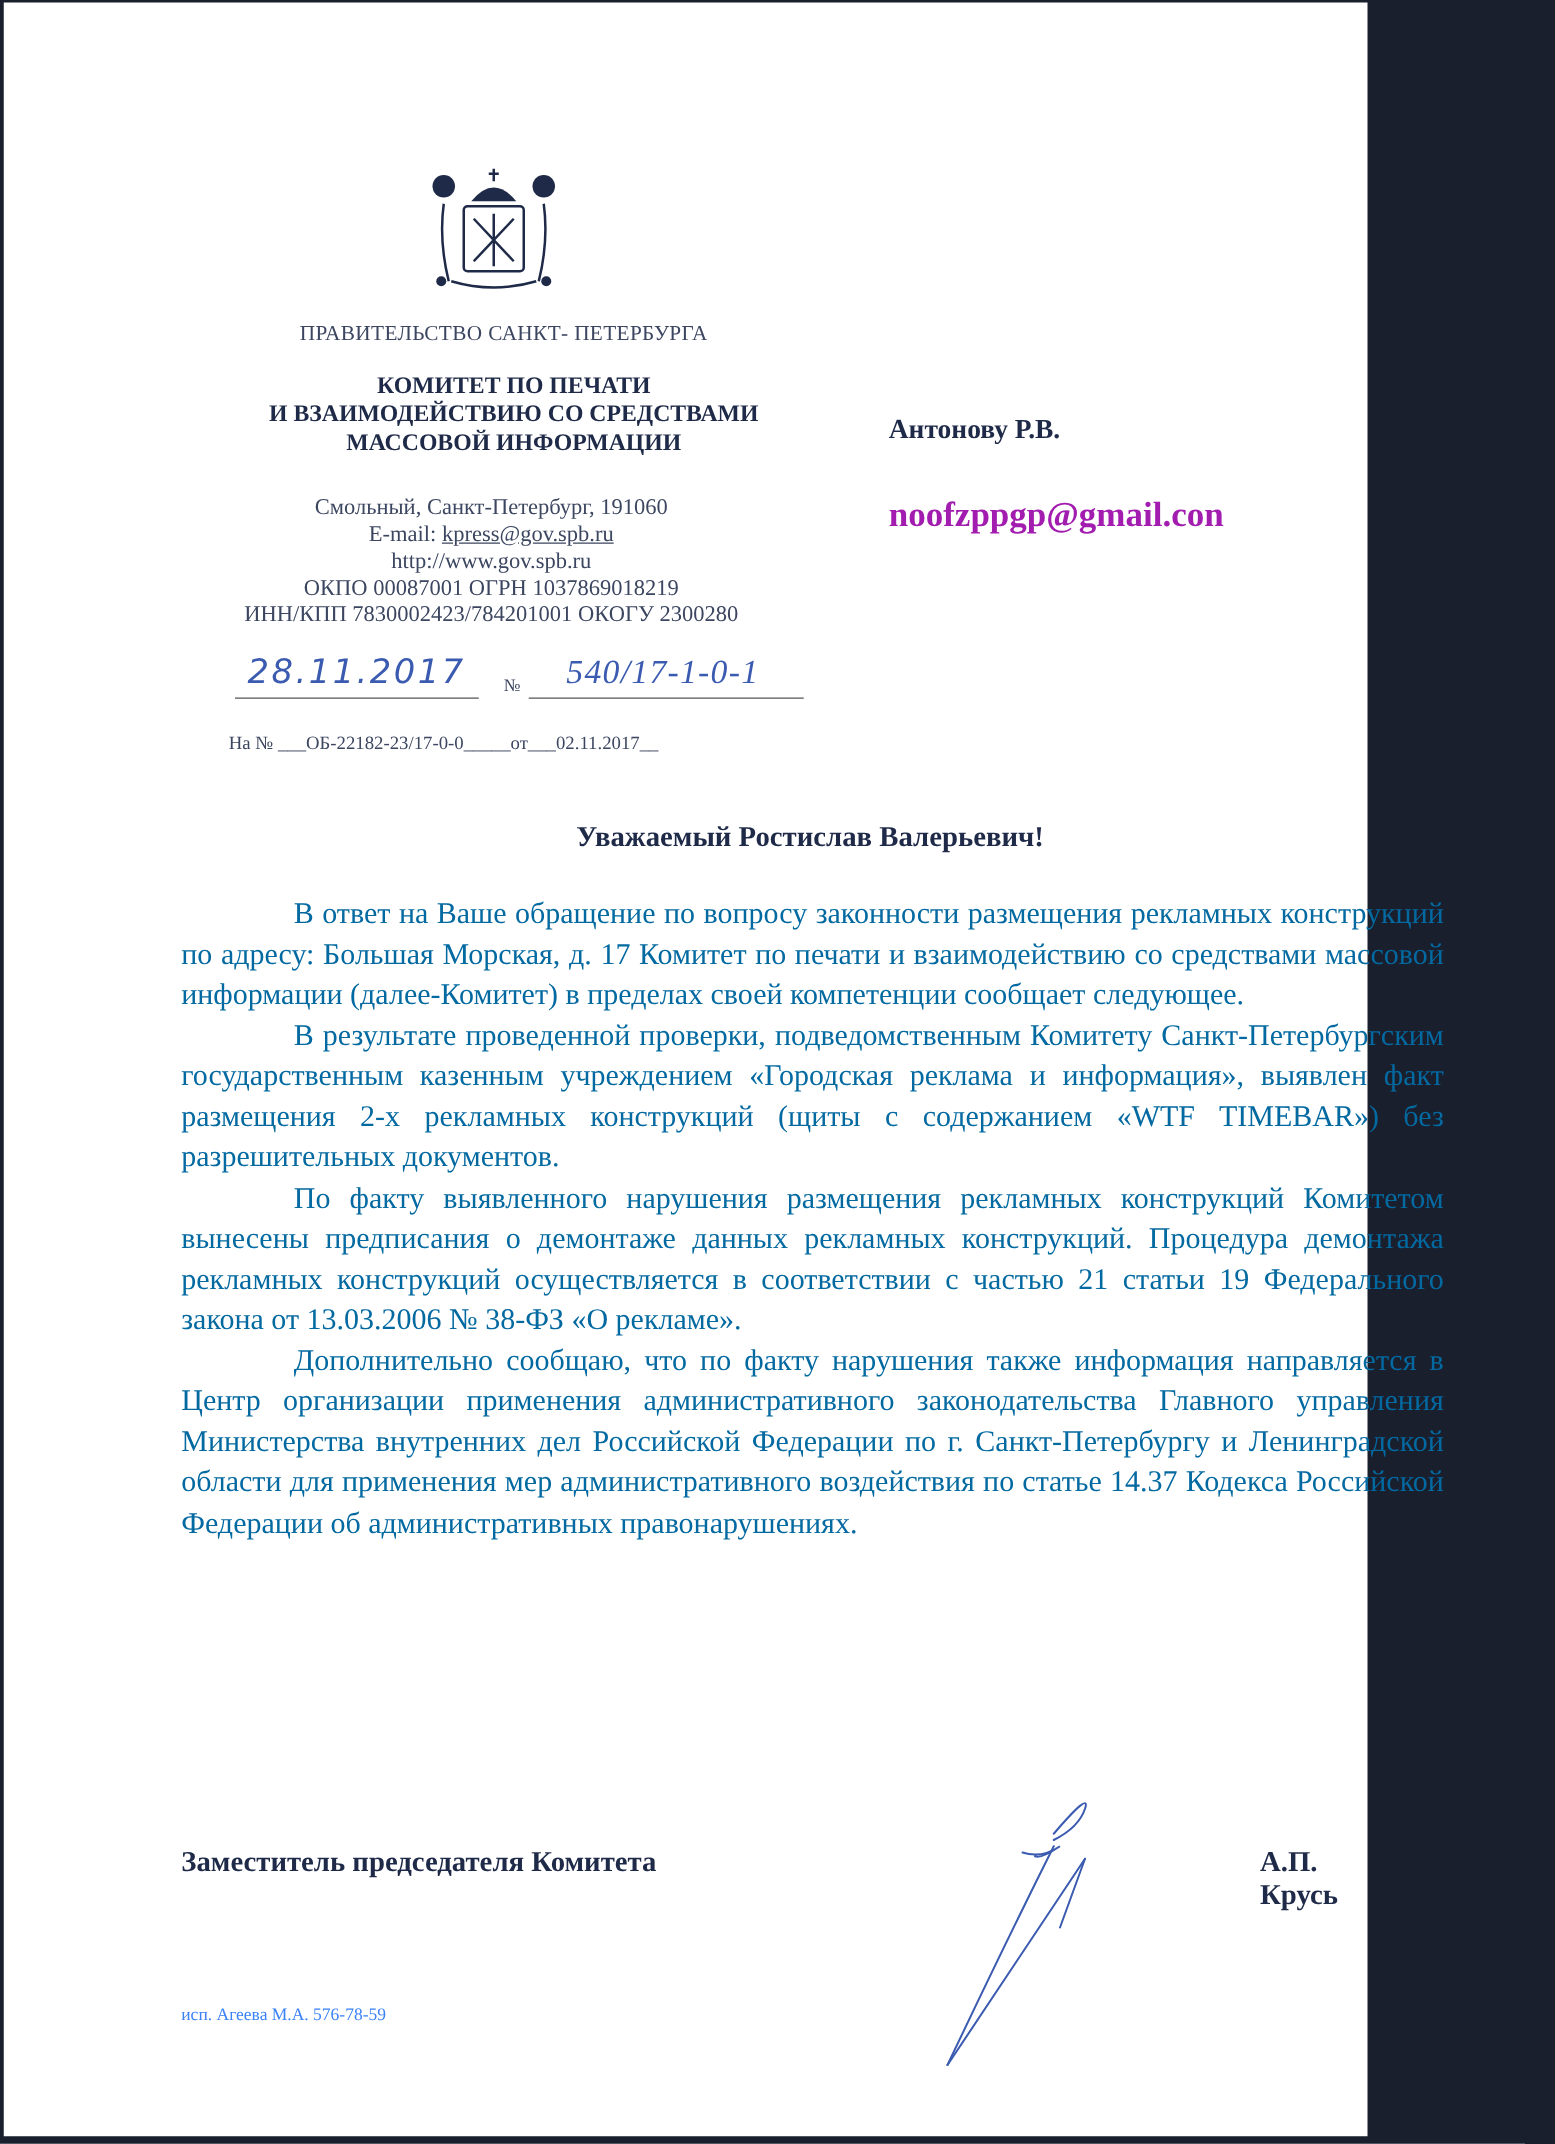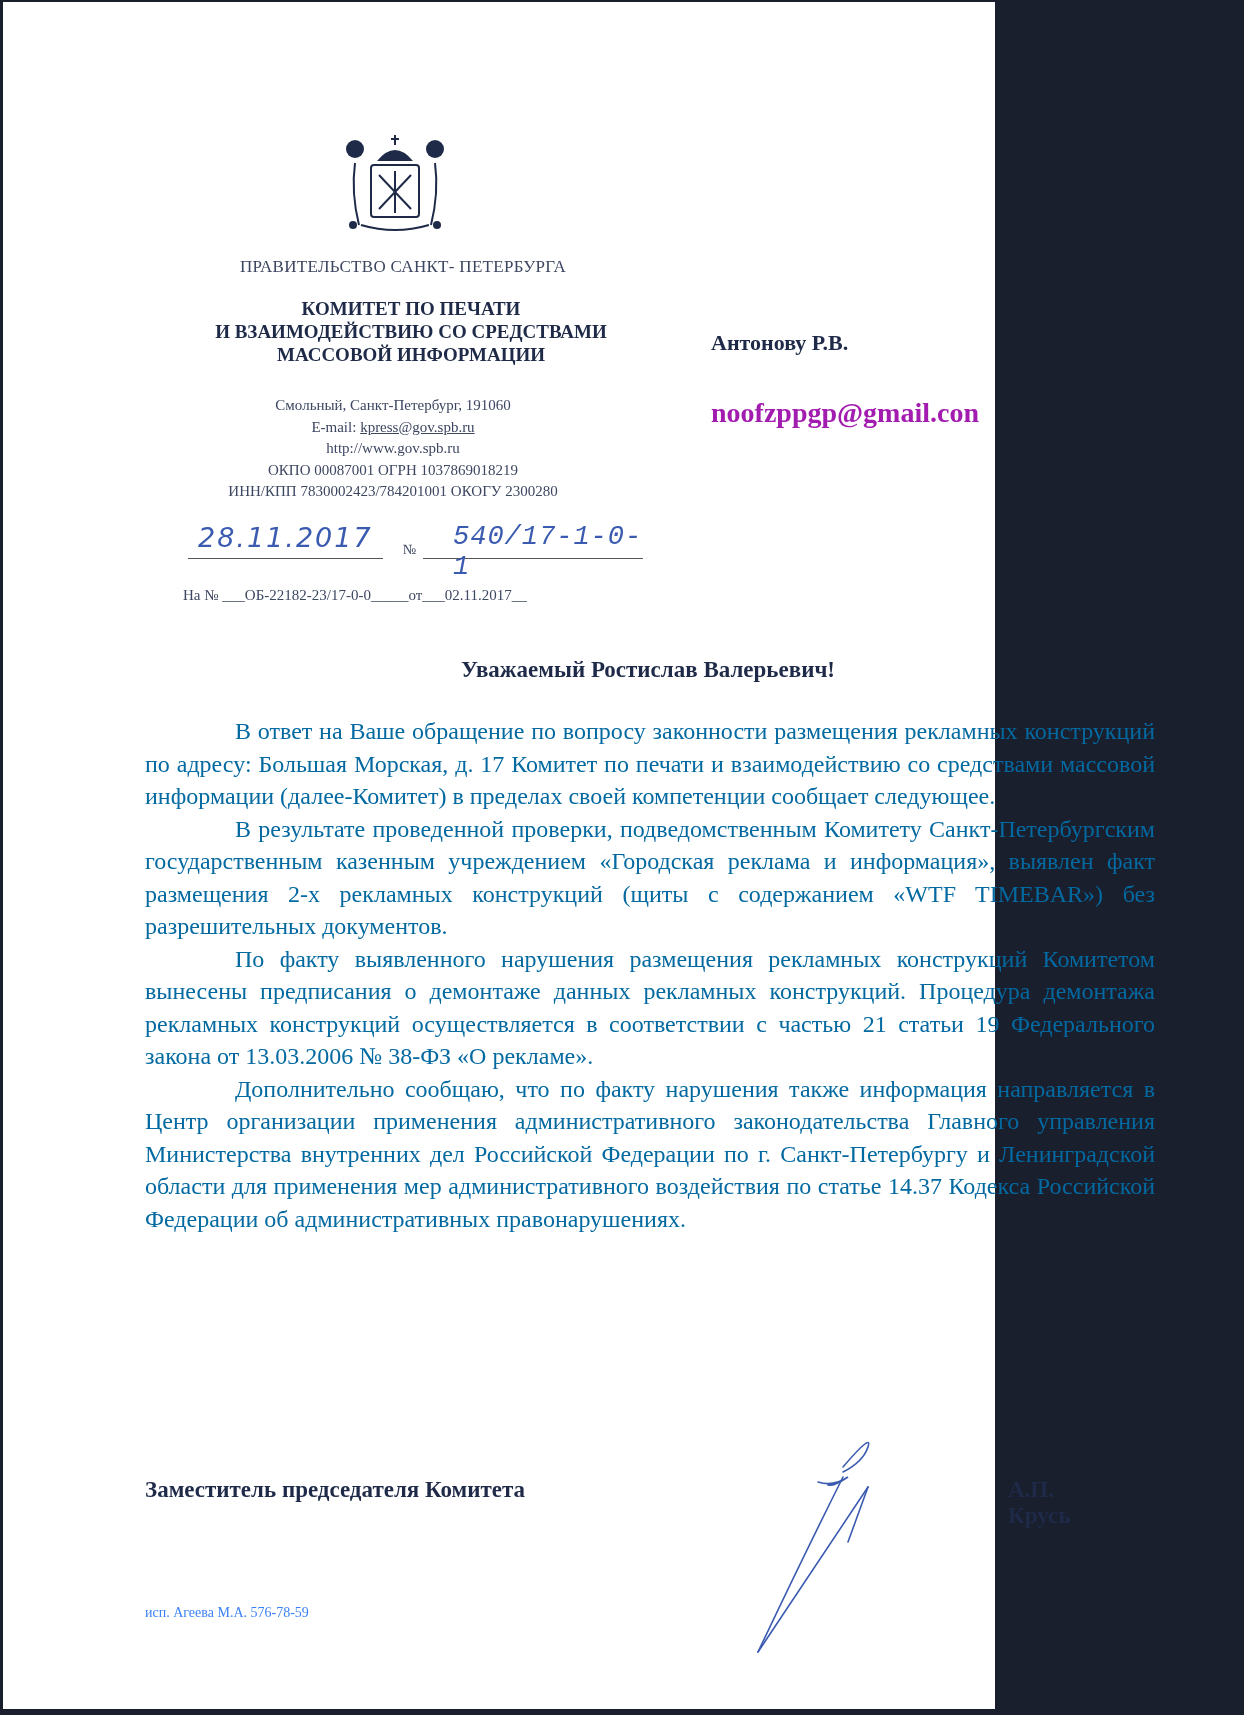--- a/index.html
+++ b/index.html
@@ -1,39 +1,39 @@
 <!DOCTYPE html>
 <html><head>
 <meta charset="utf-8">
 <style>
   html, body { margin: 0; padding: 0; }
   body {
     width: 1244px; height: 1715px; background: #1a1f2e; position: relative; overflow: hidden;
     font-family: "Liberation Serif", serif;
   }
   .page {
-    position: absolute; left: 3px; top: 2px; width: 992px; height: 1707px;
+    position: absolute; left: 3px; top: 2px; width: 1091px; height: 1707px;
     background: #ffffff;
   }
 
   
   .crest { position: absolute; left: 338px; top: 131px; width: 108px; height: 100px; }
   .gov { position: absolute; left: 150px; width: 500px; top: 255px; text-align: center;
     font-size: 17px; letter-spacing: 0.3px; color: #3c4660; }
   .committee { position: absolute; left: 158px; width: 500px; top: 295px; text-align: center;
     font-size: 19px; font-weight: bold; line-height: 23px; color: #1e2a48; }
   .contacts { position: absolute; left: 150px; width: 480px; top: 393px; text-align: center;
-    font-size: 15px; line-height: 21.5px; color: #3c4660; }
+    font-size: 18px; line-height: 21.5px; color: #3c4660; }
   .contacts .u { text-decoration: underline; }
   .reg-date { position: absolute; left: 185px; top: 520px; width: 185px; border-bottom: 1px solid #555;
     font-family: "DejaVu Sans", sans-serif; font-style: italic; font-size: 27px; color: #3b5bb0; height: 36px;
     padding-left: 10px; letter-spacing: 2px; }
   .reg-no-label { position: absolute; left: 400px; top: 540px; font-size: 14px; color: #3c4660; }
   .reg-no { position: absolute; left: 420px; top: 520px; width: 190px; border-bottom: 1px solid #555;
-    font-family: Liberation Mono, monospace; font-style: italic; font-size: 27px; color: #3b5bb0; height: 36px;
+    font-family: Liberation Serif, serif; font-style: italic; font-size: 27px; color: #3b5bb0; height: 36px;
     padding-left: 30px; letter-spacing: 1px; }
   .reply-line { position: absolute; left: 180px; top: 585px; font-size: 15px; color: #3c4660; }
 
   
   .addressee { position: absolute; left: 708px; top: 328px; font-size: 22px; font-weight: bold; color: #1e2a48; }
   .addr-email { position: absolute; left: 708px; top: 395px; font-size: 28px; font-weight: bold; color: #a21caf; }
 
   
   .salutation { position: absolute; left: 130px; width: 1030px; top: 655px; text-align: center;
     font-size: 23px; font-weight: bold; color: #1e2a48; }

